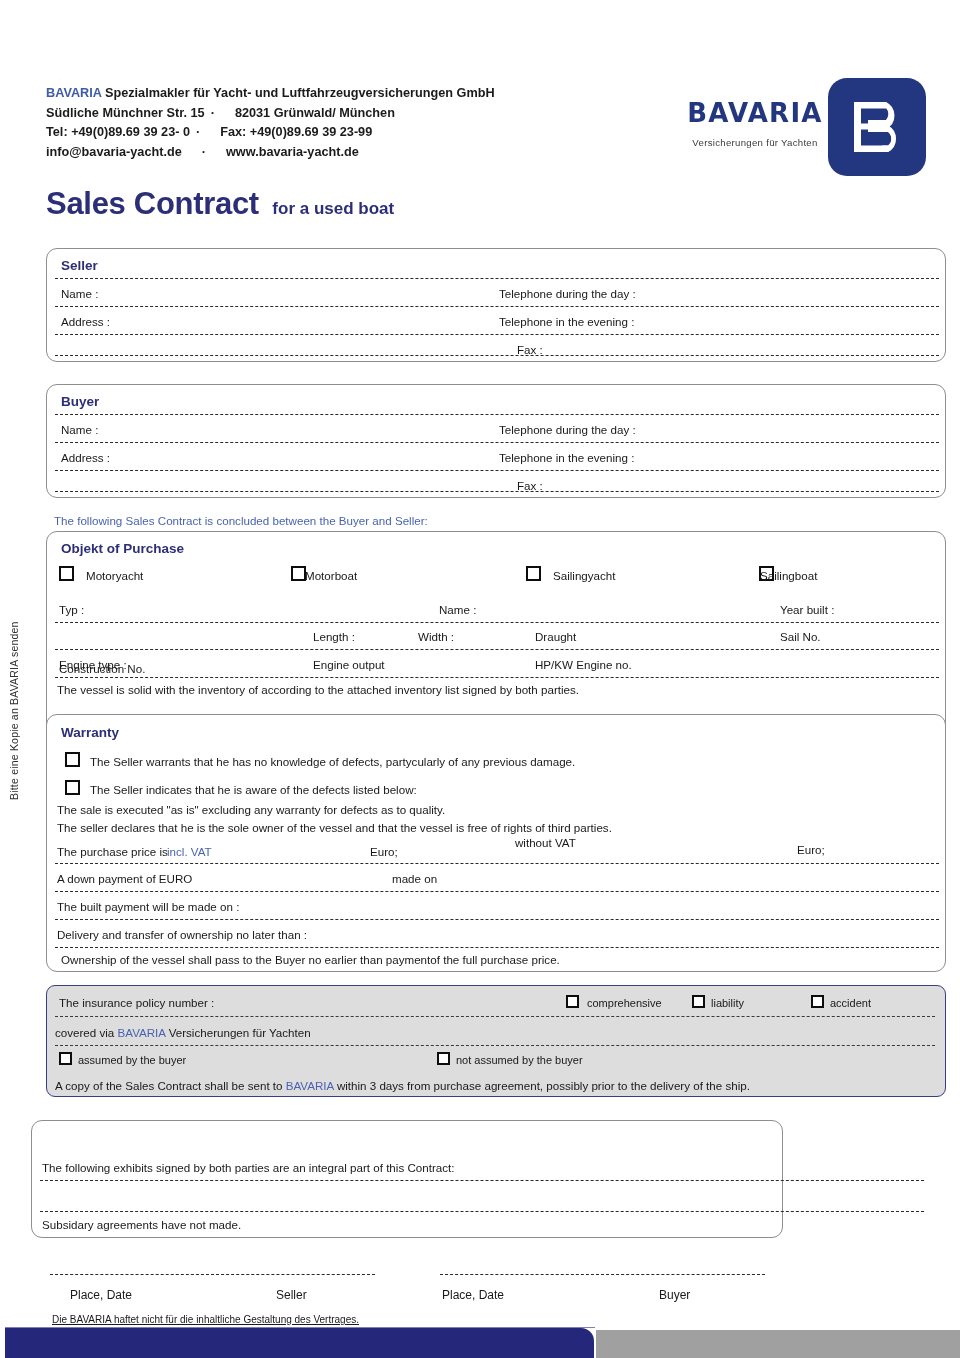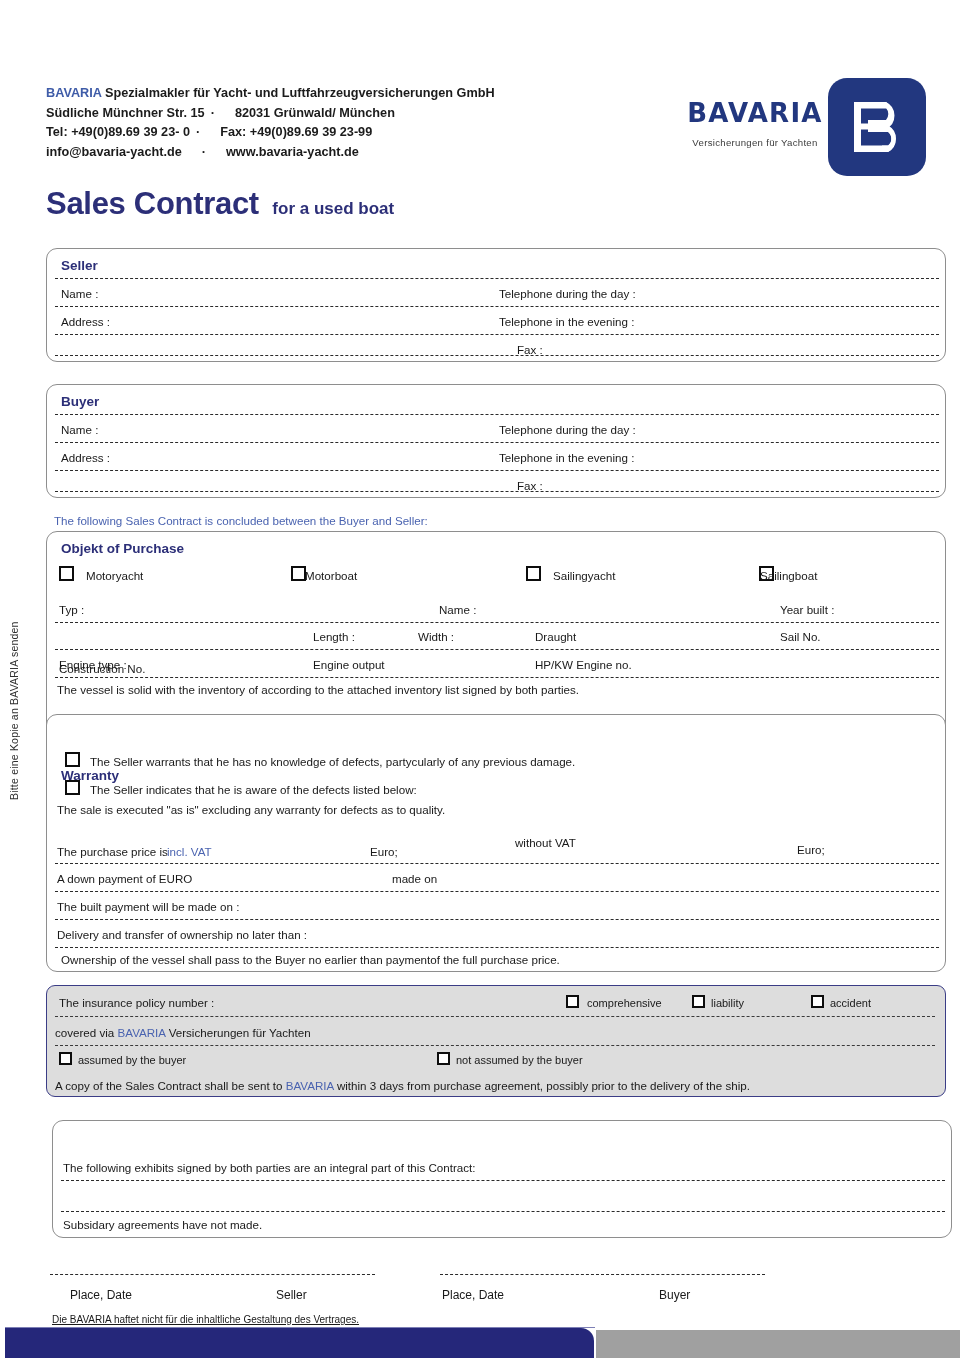--- a/index.html
+++ b/index.html
@@ -315,29 +315,30 @@
 
     <div class="fld" style="left:12px; top:126px;">Engine type  :</div>
     <div class="fld" style="left:266px; top:126px;">Engine  output</div>
     <div class="fld" style="left:488px; top:126px;">HP/KW Engine no.</div>
     <div class="dsep" style="left:8px; top:145px; width:884px;"></div>
 
     <div class="fld" style="left:10px; top:151px;">The vessel is solid with the inventory of according to the attached inventory list signed by both parties.</div>
   </div>
 
   <div class="box" style="left:46px; top:714px; width:900px; height:258px;">
-    <div class="sect-head" style="top:10px;margin-top:43px;">Warranty</div>
+    <div class="sect-head" style="top:10px;">Warranty</div>
 
     <div class="cb" style="left:18px; top:37px;"></div>
     <div class="fld" style="left:43px; top:40px;">The Seller warrants that he has no knowledge of defects, partycularly of any previous damage.</div>
 
     <div class="cb" style="left:18px; top:65px;"></div>
     <div class="fld" style="left:43px; top:68px;">The Seller indicates that he is aware of the defects listed below:</div>
 
     <div class="fld" style="left:10px; top:88px;">The sale is executed "as is" excluding any warranty for defects as to quality.</div>
+    <div class="fld" style="left:10px; top:106px;">The seller declares that he is the sole owner of the vessel and that the vessel is free of rights of third parties.</div>
 
     <div class="fld" style="left:10px; top:130px;">The purchase price is</div>
     <div class="fld blue-t" style="left:120px; top:130px;">incl. VAT</div>
     <div class="fld" style="left:323px; top:130px;">Euro;</div>
     <div class="fld" style="left:468px; top:121px;">without VAT</div>
     <div class="fld" style="left:750px; top:128px;">Euro;</div>
     <div class="dsep" style="left:8px; top:148px; width:884px;"></div>
 
     <div class="fld" style="left:10px; top:157px;">A down payment of EURO</div>
     <div class="fld" style="left:345px; top:157px;">made on</div>
@@ -380,21 +381,21 @@
     <div class="cb sm" style="left:390px; top:66px;"></div>
     <div class="fld sm" style="left:409px; top:68px;">not assumed by the buyer</div>
 
     <div class="fld" style="left:8px; top:93px;">
       <span>A copy of the Sales Contract shall be sent to</span>
       <span class="blue-t">BAVARIA</span>
       <span>within 3 days from purchase agreement, possibly prior to the delivery of the ship.</span>
     </div>
   </div>
 
-  <div class="box" style="left:52px; top:1120px; width:900px; height:118px;">
+  <div class="box" style="left:31px; top:1120px; width:752px; height:118px;">
     <div class="fld" style="left:10px; top:40px;">The following exhibits signed by both parties are an integral part of this Contract:</div>
     <div class="dsep" style="left:8px; top:59px; width:884px;"></div>
     <div class="dsep" style="left:8px; top:90px; width:884px;"></div>
     <div class="fld" style="left:10px; top:97px;">Subsidary agreements have not made.</div>
   </div>
 
   <div>
     <div class="sig-line" style="left:50px; top:1274px; width:325px;"></div>
     <div class="fld" style="left:70px; top:1289px; font-size:12px;">Place, Date</div>
     <div class="fld" style="left:276px; top:1289px; font-size:12px;">Seller</div>

